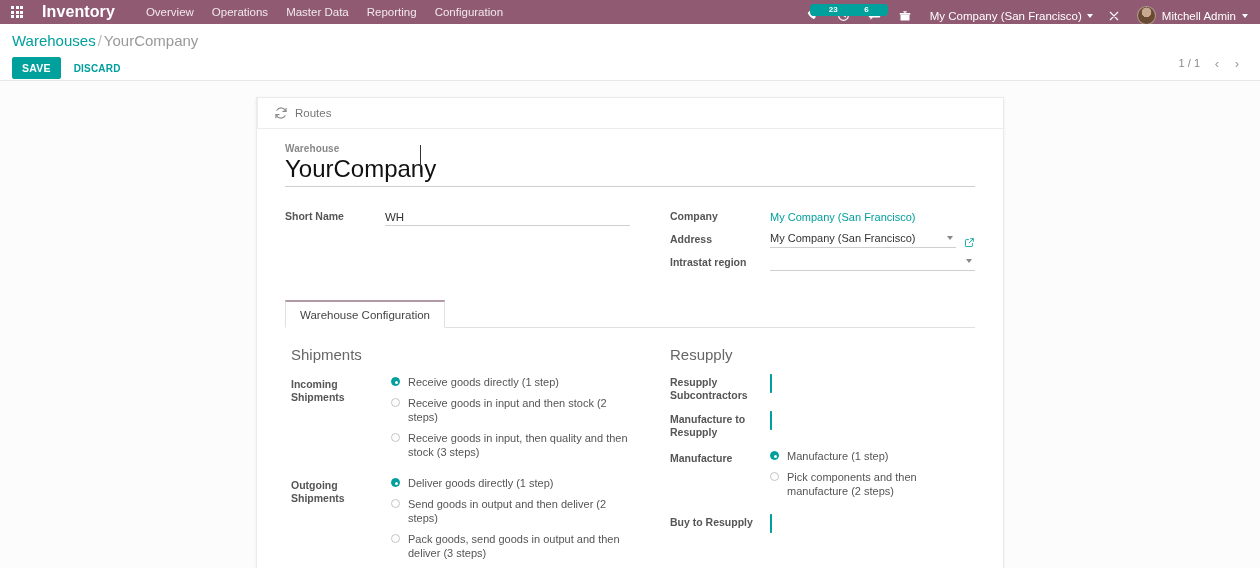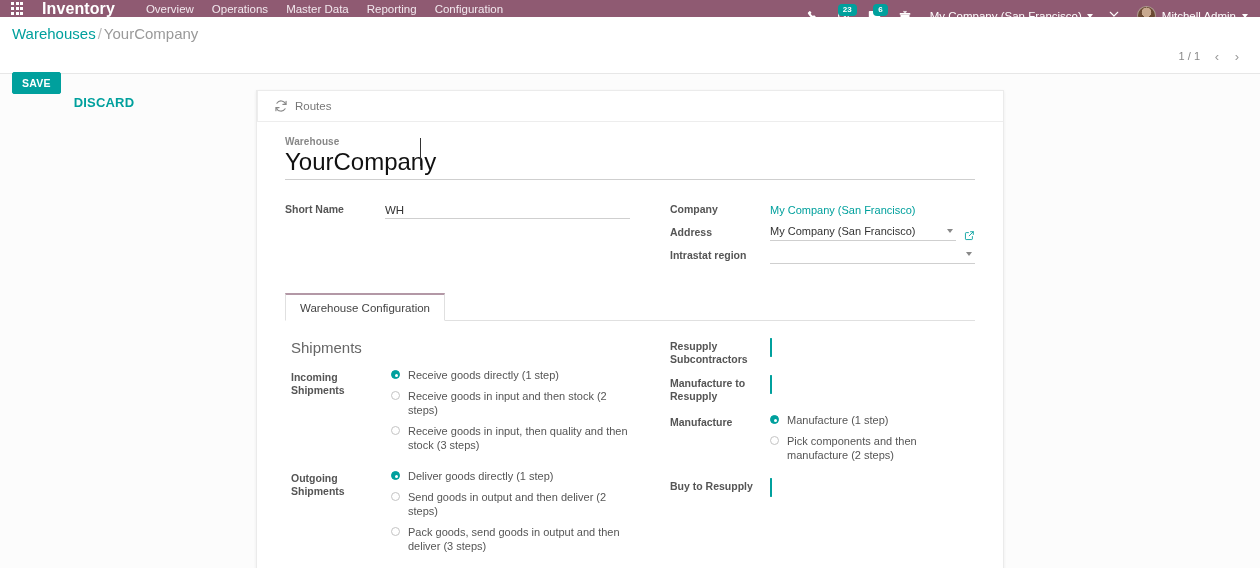--- a/index.html
+++ b/index.html
@@ -7,21 +7,21 @@
     margin: 0; padding: 0;
     width: 1260px; height: 568px;
     background: #fcfcfc;
     font-family: "Liberation Sans", sans-serif;
     -webkit-font-smoothing: antialiased;
   }
   body { overflow: hidden; }
 
   
   .navbar {
-    height: 17px;
+    height: 24px;
     background: #8f5a72;
     display: flex;
     align-items: center;
     color: #fff;
     position: relative;
   }
   .apps-btn {
     width: 34px; height: 31px;
     display: flex; align-items: center; justify-content: center;
     cursor: pointer;
@@ -64,21 +64,21 @@
     cursor: pointer;
     color: #fff;
   }
   .badge {
     position: absolute;
     top: 4px; right: 2px;
     background: #00a09d;
     color: #fff;
     font-size: 8px;
     line-height: 1;
-    padding: 2px 5px;
+    padding: 2px 19px;
     border-radius: 4px;
     font-weight: bold;
     min-width: 12px;
     text-align: center;
   }
   .company-switch {
     font-size: 11.5px;
     padding: 0 6px 0 10px;
     cursor: pointer;
     display: flex; align-items: center; gap: 5px;
@@ -138,27 +138,26 @@
     font-weight: bold;
     padding: 4px 9px;
     border-radius: 2px;
     cursor: pointer;
     letter-spacing: .2px;
   }
   .btn-discard {
     background: transparent;
     color: #00a09d;
     border: 1px solid transparent;
-    font-size: 13px;
+    font-size: 10px;
     font-weight: bold;
     padding: 4px 8px;
     border-radius: 2px;
     cursor: pointer;
     letter-spacing: .2px;
-    margin-top: 40px;
   }
 
   .pager {
     position: absolute;
     right: 14px;
     bottom: 8px;
     display: flex; align-items: center;
     gap: 2px;
     color: #888;
     font-size: 11px;
@@ -584,20 +583,21 @@
                   </div>
                   <div class="opt">
                     <span class="radio"></span>
                     <span class="opt-label">Pack goods, send goods in output and then deliver (3 steps)</span>
                   </div>
                 </div>
               </div>
             </div>
 
             <div class="col col-right">
+              <div class="group-title">Resupply</div>
 
               <div class="frow-cb">
                 <div class="flabel">Resupply Subcontractors</div>
                 <div class="fval">
                   <span class="checkbox"></span>
                 </div>
               </div>
 
               <div class="frow-cb">
                 <div class="flabel">Manufacture to Resupply</div>

